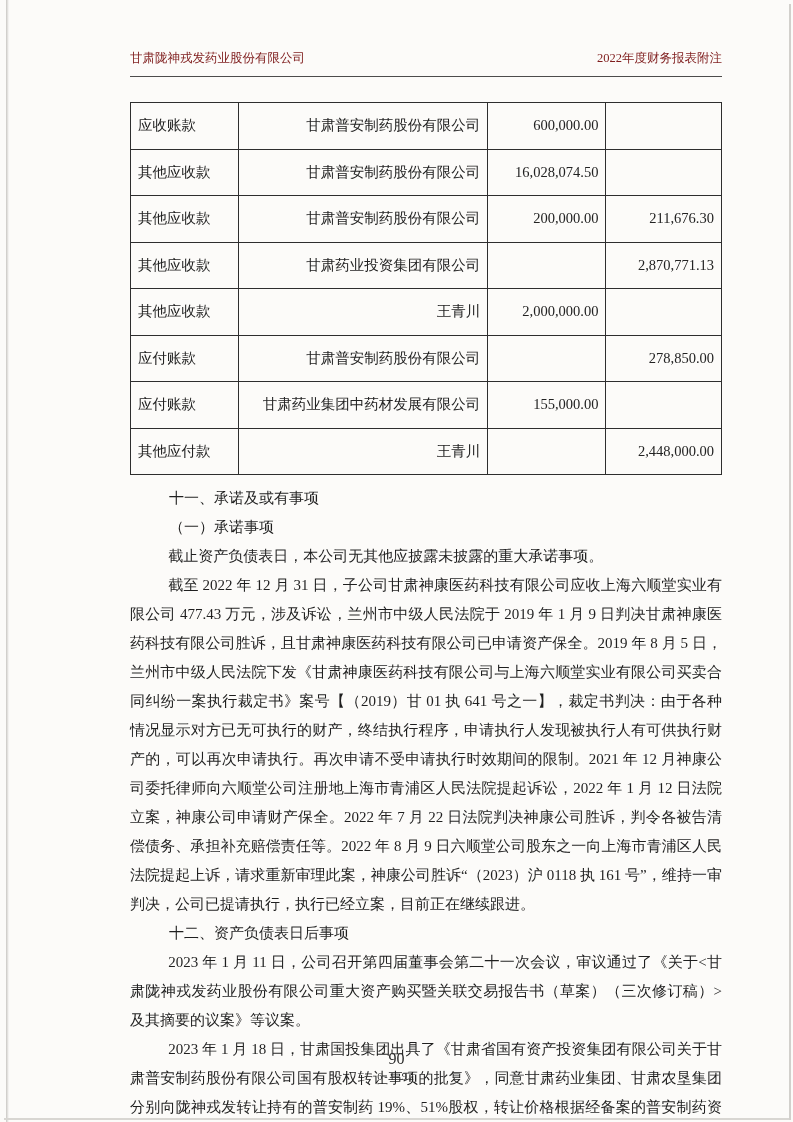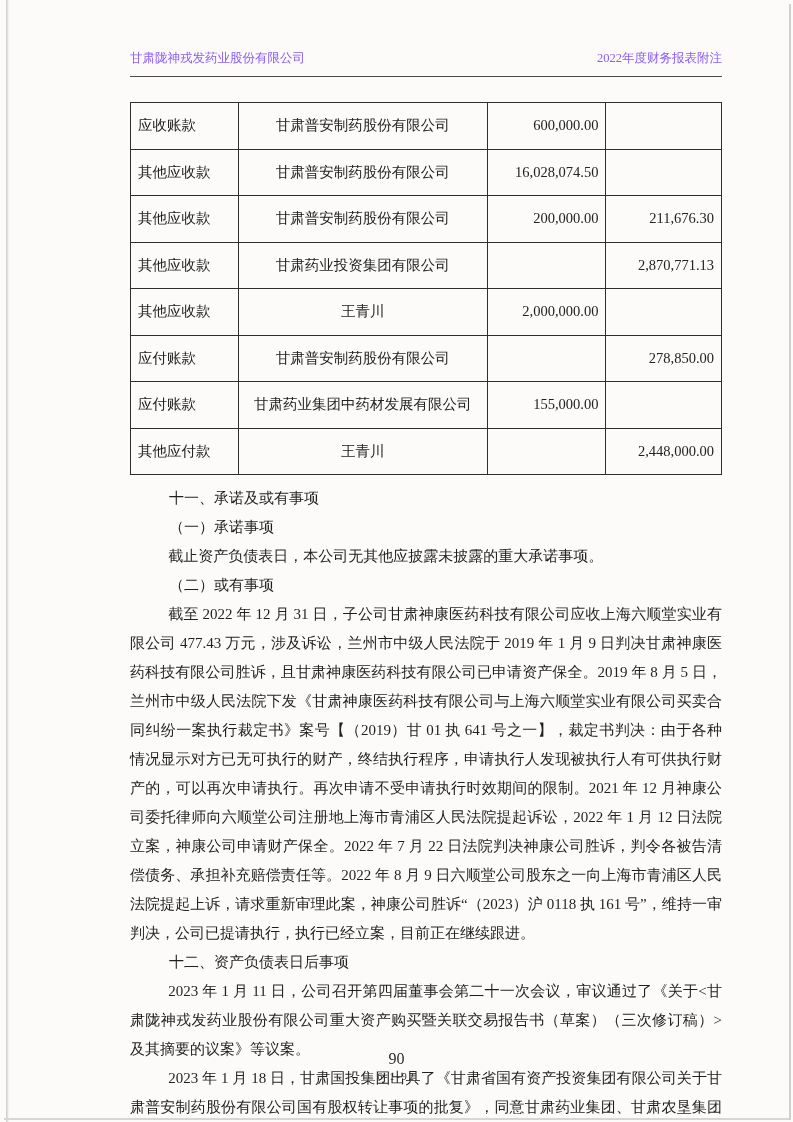--- a/index.html
+++ b/index.html
@@ -25,42 +25,42 @@
   .bottom-edge{
     position:absolute; left:4px; right:4px; bottom:2px; height:2px; background:#d8d6d2;
   }
 
   .header{
     margin:50px 71px 0 130px;
     display:flex; justify-content:space-between; align-items:flex-end;
     padding-bottom:9px;
     border-bottom:1.5px solid #4c4c4c;
     font-size:12.5px;
-    color:#8b5cf6;
+    color:#7f1d1d;
   }
 
   .body-area{ margin:0 71px 0 130px; }
 
   table.rel-table{
     width:100%;
     border-collapse:collapse;
     table-layout:fixed;
     margin-top:25px;
   }
   table.rel-table td{
     border:1px solid #2e2e2e;
     height:29.5px;
     padding:8px 7px;
     font-size:14.5px;
     color:#222;
     overflow:hidden;
     white-space:nowrap;
   }
   td.c-item{ width:17.5%; text-align:left; }
-  td.c-party{ width:44%; text-align:center; }
+  td.c-party{ width:44%; text-align:right; }
   td.c-amt1{ width:19.5%; text-align:right; }
   td.c-amt2{ width:19%; text-align:right; }
 
   .content{
     margin-top:9px;
     font-size:15px;
     line-height:29px;
     text-align:justify;
   }
   .sec-title{ font-weight:normal; padding-left:39px; }
@@ -135,21 +135,20 @@
           <td class="c-amt1"></td>
           <td class="c-amt2">2,448,000.00</td>
         </tr>
       </tbody>
     </table>
 
     <div class="content">
       <div class="sec-title">十一、承诺及或有事项</div>
       <div class="sec-title">（一）承诺事项</div>
       <p>截止资产负债表日，本公司无其他应披露未披露的重大承诺事项。</p>
-      <div class="sec-title">（二）或有事项</div>
       <p>截至 2022 年 12 月 31 日，子公司甘肃神康医药科技有限公司应收上海六顺堂实业有限公司 477.43 万元，涉及诉讼，兰州市中级人民法院于 2019 年 1 月 9 日判决甘肃神康医药科技有限公司胜诉，且甘肃神康医药科技有限公司已申请资产保全。2019 年 8 月 5 日，兰州市中级人民法院下发《甘肃神康医药科技有限公司与上海六顺堂实业有限公司买卖合同纠纷一案执行裁定书》案号【（2019）甘 01 执 641 号之一】，裁定书判决：由于各种情况显示对方已无可执行的财产，终结执行程序，申请执行人发现被执行人有可供执行财产的，可以再次申请执行。再次申请不受申请执行时效期间的限制。2021 年 12 月神康公司委托律师向六顺堂公司注册地上海市青浦区人民法院提起诉讼，2022 年 1 月 12 日法院立案，神康公司申请财产保全。2022 年 7 月 22 日法院判决神康公司胜诉，判令各被告清偿债务、承担补充赔偿责任等。2022 年 8 月 9 日六顺堂公司股东之一向上海市青浦区人民法院提起上诉，请求重新审理此案，神康公司胜诉“（2023）沪 0118 执 161 号”，维持一审判决，公司已提请执行，执行已经立案，目前正在继续跟进。</p>
       <div class="sec-title">十二、资产负债表日后事项</div>
       <p>2023 年 1 月 11 日，公司召开第四届董事会第二十一次会议，审议通过了《关于&lt;甘肃陇神戎发药业股份有限公司重大资产购买暨关联交易报告书（草案）（三次修订稿）&gt;及其摘要的议案》等议案。</p>
       <p>2023 年 1 月 18 日，甘肃国投集团出具了《甘肃省国有资产投资集团有限公司关于甘肃普安制药股份有限公司国有股权转让事项的批复》，同意甘肃药业集团、甘肃农垦集团分别向陇神戎发转让持有的普安制药 19%、51%股权，转让价格根据经备案的普安制药资产评估结果确定。</p>
     </div>
 
   </div>
 
   <div class="footer">
     <div class="pg">90</div>

